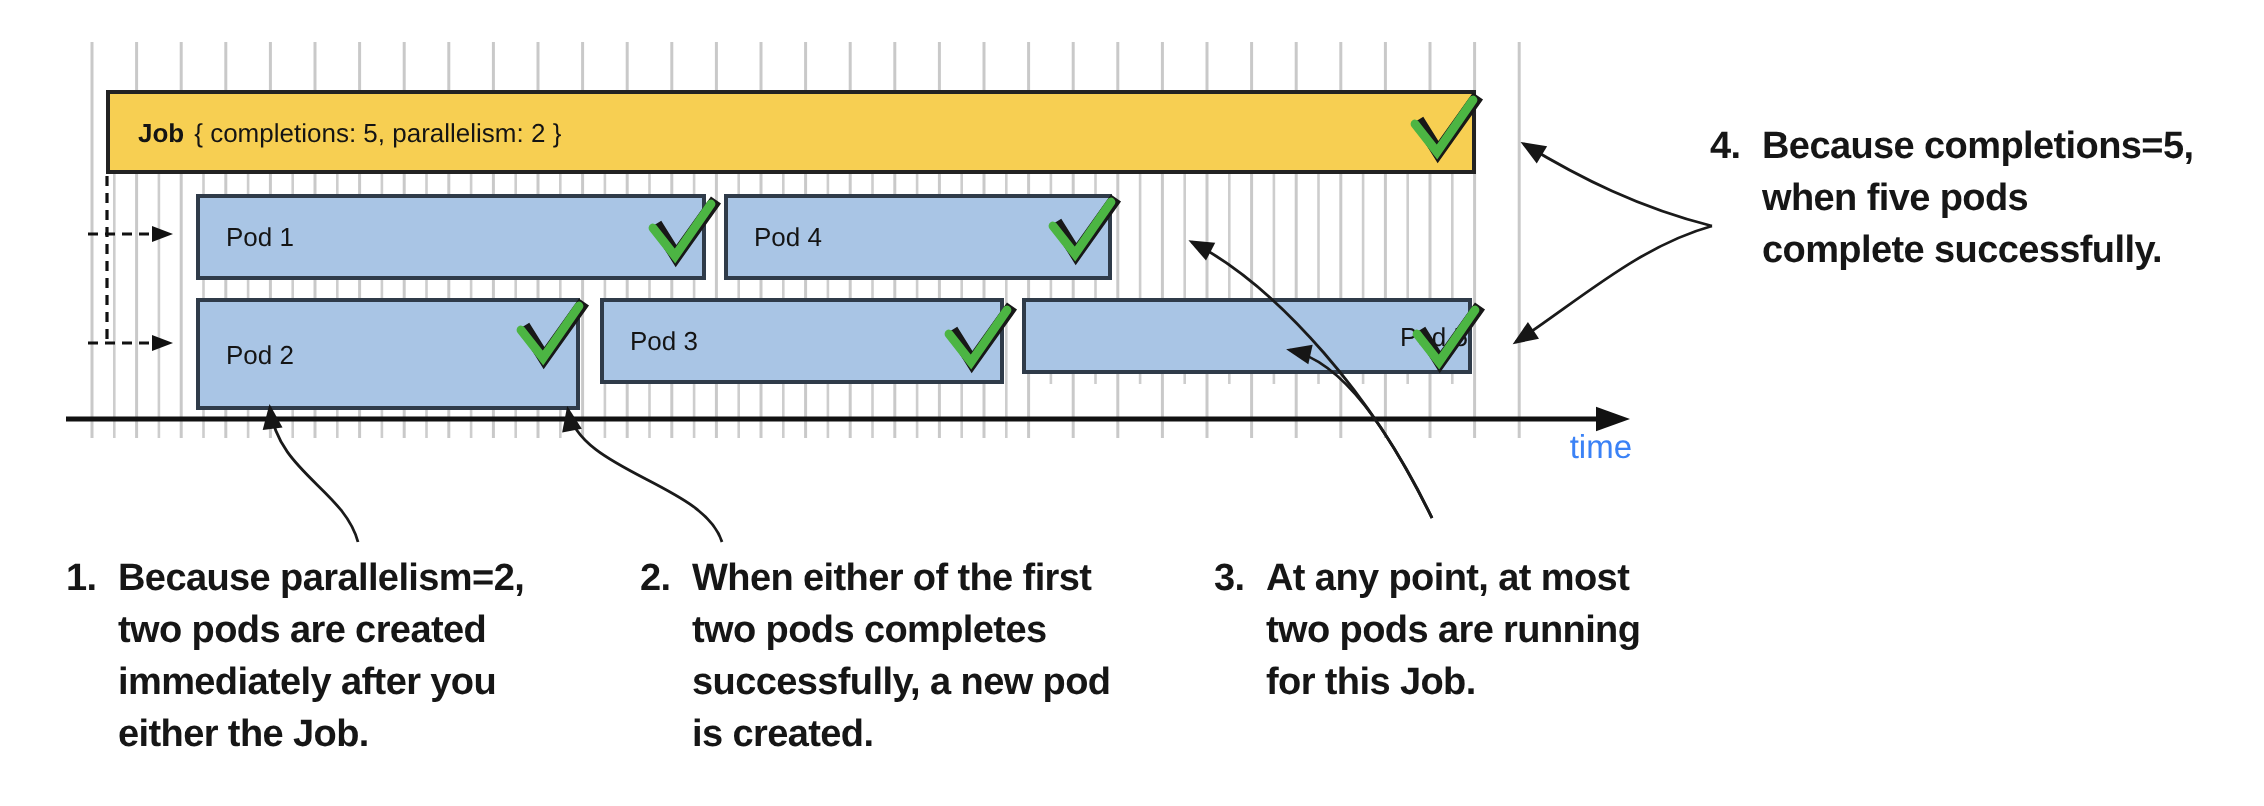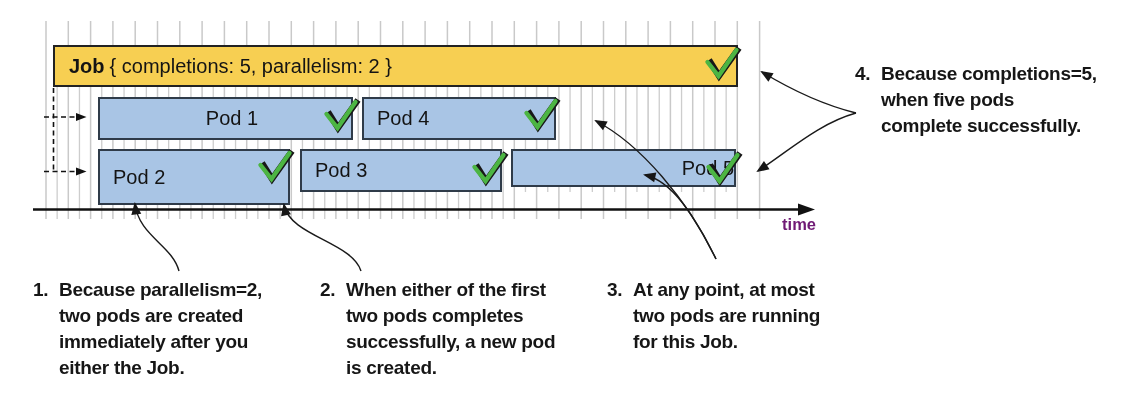--- a/index.html
+++ b/index.html
@@ -3,28 +3,28 @@
 <meta charset="utf-8">
 <style>
   html,body{margin:0;padding:0;background:#fff;}
   .canvas{
     position:relative;width:1132px;height:403px;background:#fff;overflow:hidden;
     font-family:"Liberation Sans",sans-serif;color:var(--ink,#161616);
   }
   .layer{position:absolute;left:0;top:0;width:1132px;height:403px;pointer-events:none;}
   
   .bar{position:absolute;box-sizing:border-box;display:flex;align-items:center;
-       font-size:20px;color:#141414;}
+       font-size:13px;color:#141414;}
   .bar.job{background:var(--job-fill,#f7cf52);border:2px solid var(--job-border,#222);padding-left:14px;}
   .bar.pod{background:var(--pod-fill,#a9c5e5);border:2px solid var(--pod-border,#2f3b49);padding-left:13px;}
   .job-name{font-weight:bold;}
   .job-spec{margin-left:5px;}
   
   .time-label{position:absolute;left:772px;top:215px;width:44px;text-align:right;
-              font-size:16.5px;color:#701a75;font-weight:bold;}
+              font-size:16.5px;color:#3b82f6;}
   
   .callout{position:absolute;display:flex;font-weight:bold;font-size:19px;
            line-height:26px;letter-spacing:-0.3px;color:var(--ink,#161616);}
   .callout .num{flex:none;width:26px;}
   .callout .lines div{white-space:nowrap;}
   
   .gridline-major{stroke:var(--gridline,#c9c9c9);stroke-width:1.5;}
   .gridline-minor{stroke:#cdcdcd;stroke-width:1.3;}
   .axis{stroke:#111;stroke-width:2.6;}
   .axis-head{fill:#111;}
@@ -107,21 +107,21 @@
       </g>
     <line class="axis" x1="33" y1="209.5" x2="800" y2="209.5"></line>
     <polygon class="axis-head" points="798,203.4 815,209.5 798,215.6"></polygon>
   </svg>
 
   <div class="bar job" style="left:53px;top:45px;width:685px;height:42px;">
     <span class="job-name">Job</span>
     <span class="job-spec">{ completions: 5, parallelism: 2 }</span>
   </div>
 
-  <div class="bar pod" style="left:98px;top:97px;width:255px;height:43px;justify-content:center;">
+  <div class="bar pod" style="left:98px;top:97px;width:255px;height:43px;">
     <span>Pod 1</span>
   </div>
   <div class="bar pod" style="left:362px;top:97px;width:194px;height:43px;">
     <span>Pod 4</span>
   </div>
   <div class="bar pod" style="left:98px;top:149px;width:192px;height:56px;">
     <span>Pod 2</span>
   </div>
   <div class="bar pod" style="left:300px;top:149px;width:202px;height:43px;text-align:center;">
     <span>Pod 3</span>

